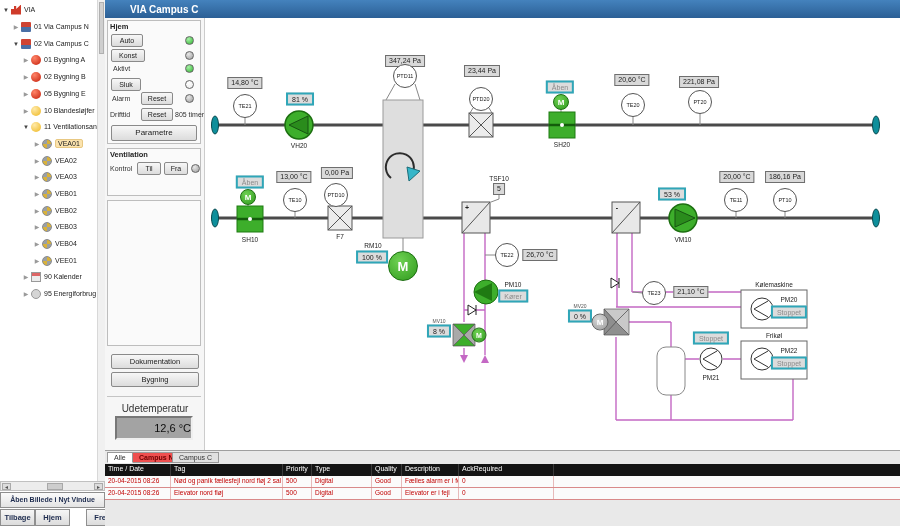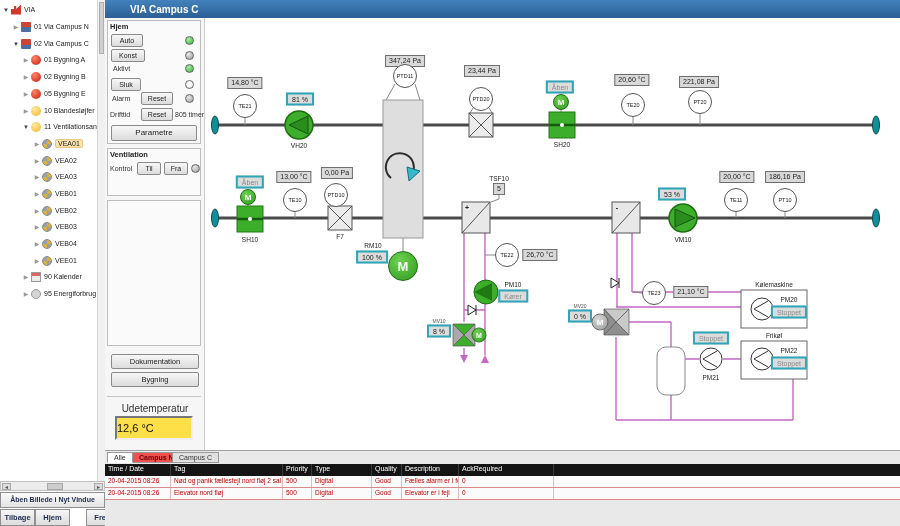--- a/index.html
+++ b/index.html
@@ -40,21 +40,21 @@
   
   #panel { position:absolute; left:105px; top:18px; width:100px; height:432px; background:#f6f6f6; border-right:1px solid #cccccc; font-size:7.5px; color:#222; }
   .group { position:absolute; border:1px solid #bdbdbd; background:#fafafa; }
   .ptitle { position:absolute; font-weight:700; font-size:7.5px; }
   .btn { position:absolute; background:linear-gradient(#f7f7f7,#dcdcdc); border:1px solid #8a8a8a; border-radius:2px; font-size:7px; color:#222; text-align:center; }
   .plabel { position:absolute; font-size:7px; color:#333; white-space:nowrap; }
   .led { position:absolute; width:9px; height:9px; border-radius:50%; border:1px solid #666; }
   .led.green { background:radial-gradient(circle at 35% 30%, #a7f0a7, #2fb52f); }
   .led.gray { background:radial-gradient(circle at 35% 30%, #e8e8e8, #9b9b9b); }
   .led.white { background:radial-gradient(circle at 35% 30%, #ffffff, #e9e9e9); }
-  #tempbox { position:absolute; left:10px; top:398px; width:78px; height:24px; background:#fde047; border:2px solid; border-color:#777 #efefef #efefef #777; font-size:11px; color:#0e0e0e; text-align:left; line-height:20px; font-weight:400; }
+  #tempbox { position:absolute; left:10px; top:398px; width:78px; height:24px; background:#a3a3a3; border:2px solid; border-color:#777 #efefef #efefef #777; font-size:11px; color:#0e0e0e; text-align:right; line-height:20px; font-weight:400; }
 
   
   #diagram { position:absolute; left:205px; top:18px; width:695px; height:432px; background:#fff; }
   #dsvg { position:absolute; left:0; top:0; }
   .ov { position:absolute; transform:translate(-50%,-50%); white-space:nowrap; }
   .vbox { background:#d9d9d9; border:1px solid #6e6e6e; color:#222; font-size:7px; line-height:10px; padding:0 3px; }
   .sbox { background:#dcdcdc; border:2px solid #2fa6b8; color:#222; font-size:7px; line-height:9px; padding:0 4px; }
   .sbox.dim { color:#8a8a8a; }
   .sensor { width:24px; height:24px; border-radius:50%; background:#fff; border:1px solid #555; font-size:5.5px; color:#222; display:flex; align-items:center; justify-content:center; }
   .lbl { font-size:6.5px; color:#222; }

